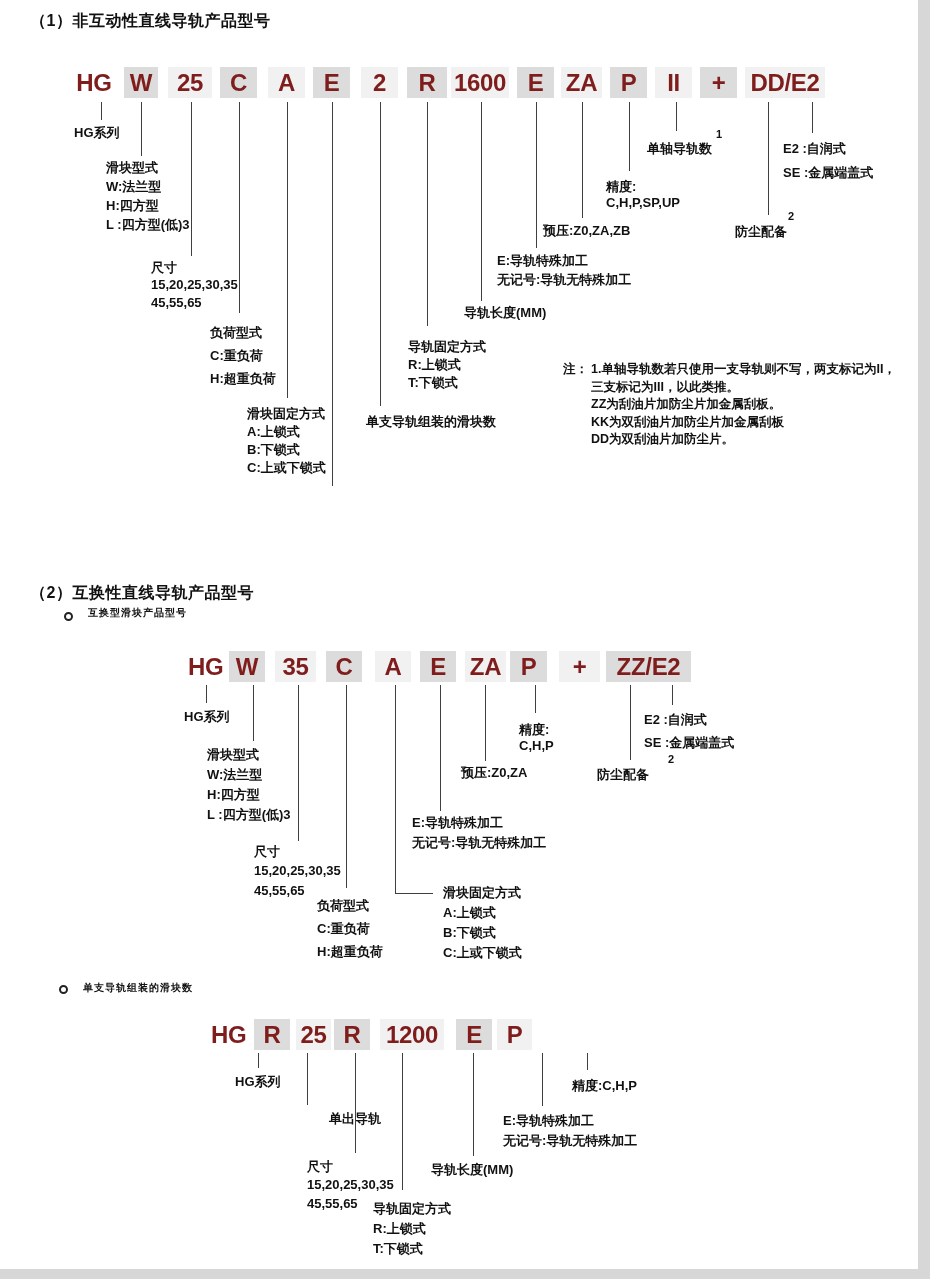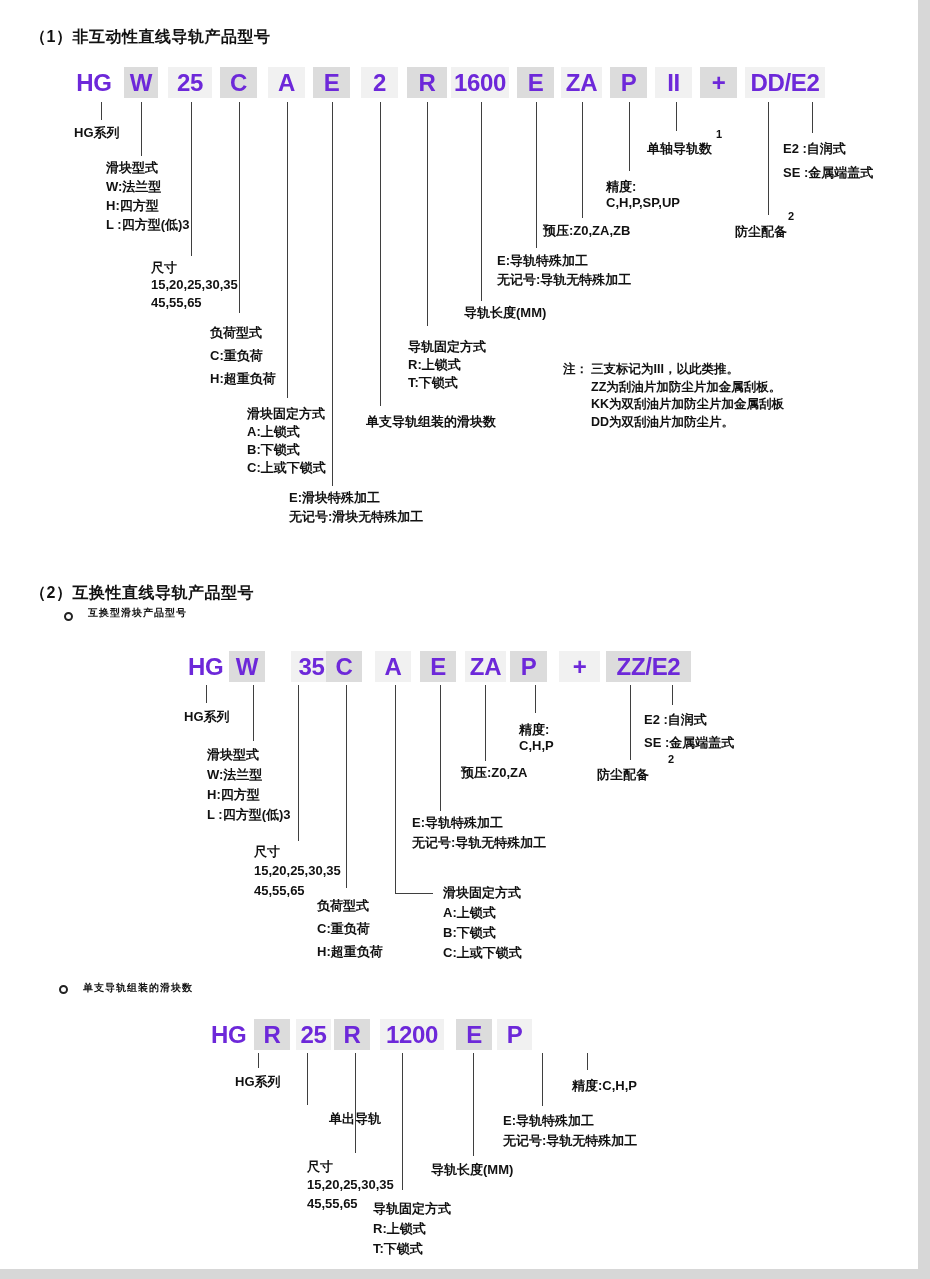--- a/index.html
+++ b/index.html
@@ -5,41 +5,41 @@
   html,body{margin:0;padding:0;background:#ffffff;}
   .canvas{
     position:relative;width:930px;height:1279px;background:#ffffff;
     font-family:"Liberation Sans","DejaVu Sans",sans-serif;overflow:hidden;color:#111;
   }
   .heading{position:absolute;font-size:16px;font-weight:bold;white-space:nowrap;letter-spacing:.5px;}
   .bullet-circle{position:absolute;width:9px;height:9px;border:2.5px solid #222;border-radius:50%;box-sizing:border-box;background:#fff;}
   .bullet-label{position:absolute;font-size:10px;font-weight:bold;white-space:nowrap;letter-spacing:1px;}
   .code-seg{
     position:absolute;height:31px;line-height:31px;text-align:center;
-    font-size:24px;font-weight:bold;letter-spacing:-.3px;white-space:nowrap;color:#6d28d9;
+    font-size:24px;font-weight:bold;letter-spacing:-.3px;white-space:nowrap;color:#7f1d1d;
   }
   .seg-dark{background:#dcdcdc;}
   .seg-light{background:#f1f1f1;}
   .vline{position:absolute;width:1px;background:#3f3f3f;}
   .hline{position:absolute;height:1px;background:#3f3f3f;}
   .callout-label{position:absolute;font-size:13px;font-weight:bold;white-space:nowrap;}
   .callout-label div{overflow:visible;}
   .sup{position:absolute;font-size:11px;font-weight:bold;}
   .notes{position:absolute;display:flex;font-size:12.5px;font-weight:bold;line-height:17.6px;white-space:nowrap;}
   .notes-prefix{margin-right:3px;}
   .edge-right{position:absolute;top:0;right:0;width:12px;height:100%;background:#d7d7d7;}
   .edge-bottom{position:absolute;left:0;bottom:0;width:100%;height:10px;background:#d7d7d7;}
 </style>
 </head>
 <body>
 
 <div class="canvas" id="diagram">
   <div class="edge-right"></div>
   <div class="edge-bottom"></div>
-<div class="heading" style="left: 30px; top: 11px; margin-top: 16px;">（1）非互动性直线导轨产品型号</div>
+<div class="heading" style="left: 30px; top: 11px;">（1）非互动性直线导轨产品型号</div>
     <div class="code-seg" style="left: 70px; top: 67px; width: 48px; height: 31px; line-height: 31px;">HG</div>
     <div class="code-seg seg-dark" style="left: 124px; top: 67px; width: 34px; height: 31px; line-height: 31px;">W</div>
     <div class="code-seg seg-light" style="left: 168px; top: 67px; width: 44px; height: 31px; line-height: 31px;">25</div>
     <div class="code-seg seg-dark" style="left: 220px; top: 67px; width: 37px; height: 31px; line-height: 31px;">C</div>
     <div class="code-seg seg-light" style="left: 268px; top: 67px; width: 37px; height: 31px; line-height: 31px;">A</div>
     <div class="code-seg seg-dark" style="left: 313px; top: 67px; width: 37px; height: 31px; line-height: 31px;">E</div>
     <div class="code-seg seg-light" style="left: 361px; top: 67px; width: 37px; height: 31px; line-height: 31px;">2</div>
     <div class="code-seg seg-dark" style="left: 407px; top: 67px; width: 40px; height: 31px; line-height: 31px;">R</div>
     <div class="code-seg seg-light" style="left: 451px; top: 67px; width: 58px; height: 31px; line-height: 31px;">1600</div>
     <div class="code-seg seg-dark" style="left: 517px; top: 67px; width: 37px; height: 31px; line-height: 31px;">E</div>
@@ -72,24 +72,20 @@
       <div style="height: 23px;">H:超重负荷</div>
     </div>
     <div class="vline" style="left: 287px; top: 102px; height: 296px;"></div>
     <div class="callout-label" style="left: 247px; top: 405px;">
       <div style="height: 18px;">滑块固定方式</div>
       <div style="height: 18px;">A:上锁式</div>
       <div style="height: 18px;">B:下锁式</div>
       <div style="height: 18px;">C:上或下锁式</div>
     </div>
     <div class="vline" style="left: 332px; top: 102px; height: 384px;"></div>
-    <div class="callout-label" style="left: 289px; top: 489px;">
-      <div style="height: 19px;">E:滑块特殊加工</div>
-      <div style="height: 19px;">无记号:滑块无特殊加工</div>
-    </div>
     <div class="vline" style="left: 380px; top: 102px; height: 304px;"></div>
     <div class="callout-label" style="left: 366px; top: 413px;">
       <div style="height: 19px;">单支导轨组装的滑块数</div>
     </div>
     <div class="vline" style="left: 427px; top: 102px; height: 224px;"></div>
     <div class="callout-label" style="left: 408px; top: 338px;">
       <div style="height: 18px;">导轨固定方式</div>
       <div style="height: 18px;">R:上锁式</div>
       <div style="height: 18px;">T:下锁式</div>
     </div>
@@ -122,32 +118,33 @@
     <div class="vline" style="left: 812px; top: 102px; height: 31px;"></div>
     <div class="callout-label" style="left: 783px; top: 140px;">
       <div style="height: 24px;">E2 :自润式</div>
       <div style="height: 24px;">SE :金属端盖式</div>
     </div>
     <div class="sup" style="left: 716px; top: 128px;">1</div>
     <div class="sup" style="left: 788px; top: 210px;">2</div>
     <div class="notes" style="left: 563px; top: 361px;">
       <div class="notes-prefix">注：</div>
       <div>
+        <div>1.单轴导轨数若只使用一支导轨则不写，两支标记为II，</div>
         <div>三支标记为III，以此类推。</div>
         <div>ZZ为刮油片加防尘片加金属刮板。</div>
         <div>KK为双刮油片加防尘片加金属刮板</div>
         <div>DD为双刮油片加防尘片。</div>
       </div>
     </div>
     <div class="heading" style="left: 30px; top: 583px;">（2）互换性直线导轨产品型号</div>
     <div class="bullet-circle" style="left: 64px; top: 612px;"></div>
     <div class="bullet-label" style="left: 88px; top: 606px;">互换型滑块产品型号</div>
     <div class="code-seg" style="left: 188px; top: 651px; width: 32px; height: 31px; line-height: 31px;">HG</div>
     <div class="code-seg seg-dark" style="left: 229px; top: 651px; width: 36px; height: 31px; line-height: 31px;">W</div>
-    <div class="code-seg seg-light" style="left: 291px; top: 651px; width: 41px; height: 31px; line-height: 31px;">35</div>
+    <div class="code-seg seg-light" style="left: 275px; top: 651px; width: 41px; height: 31px; line-height: 31px;">35</div>
     <div class="code-seg seg-dark" style="left: 326px; top: 651px; width: 36px; height: 31px; line-height: 31px;">C</div>
     <div class="code-seg seg-light" style="left: 375px; top: 651px; width: 36px; height: 31px; line-height: 31px;">A</div>
     <div class="code-seg seg-dark" style="left: 420px; top: 651px; width: 36px; height: 31px; line-height: 31px;">E</div>
     <div class="code-seg seg-light" style="left: 465px; top: 651px; width: 41px; height: 31px; line-height: 31px;">ZA</div>
     <div class="code-seg seg-dark" style="left: 510px; top: 651px; width: 37px; height: 31px; line-height: 31px;">P</div>
     <div class="code-seg seg-light" style="left: 559px; top: 651px; width: 41px; height: 31px; line-height: 31px;">+</div>
     <div class="code-seg seg-dark" style="left: 606px; top: 651px; width: 85px; height: 31px; line-height: 31px;">ZZ/E2</div>
     <div class="vline" style="left: 206px; top: 685px; height: 18px;"></div>
     <div class="callout-label" style="left: 184px; top: 708px;">
       <div style="height: 19px;">HG系列</div>

